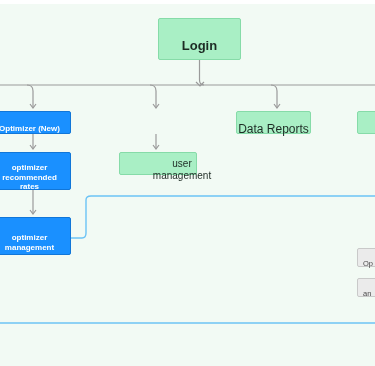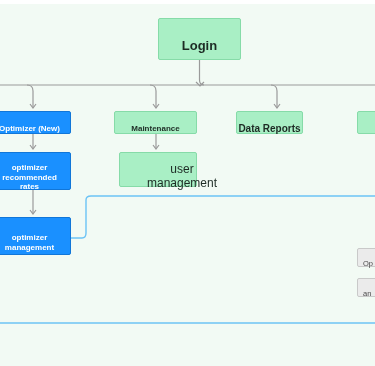--- a/index.html
+++ b/index.html
@@ -58,30 +58,30 @@
   }
   #node-optimizer-new{
     left:-12px;top:111px;width:83px;height:23px;
     font-size:8px;
   }
   #node-maintenance{
     left:114px;top:111px;width:83px;height:23px;
     font-size:8px;font-weight:bold;
   }
   #node-data-reports{
-    left:236px;top:111px;width:67px;height:23px;
-    font-size:10px;font-weight:bold;
+    left:236px;top:111px;width:75px;height:23px;
+    font-size:12px;font-weight:normal;
   }
   #node-fourth{
     left:357px;top:111px;width:83px;height:23px;
     font-size:8px;font-weight:bold;
   }
   #node-user-management{
-    left:119px;top:152px;width:78px;height:35px;
-    font-size:12px;
+    left:119px;top:152px;width:78px;height:23px;
+    font-size:10px;
     padding-left:48px;
   }
   #node-overview-rates{
     left:-12px;top:152px;width:83px;height:38px;
     font-size:8px;
   }
   #node-optimizer-comparison{
     left:-12px;top:217px;width:83px;height:38px;
     font-size:8px;
   }
@@ -139,23 +139,20 @@
   </svg>
 
   <div class="node green" id="node-login">
     <span class="label">Login</span>
   </div>
 
   <div class="node blue" id="node-optimizer-new">
     <span class="label">Optimizer (New)</span>
   </div>
 
-  <div class="node green" id="node-maintenance">
-    <span class="label">Maintenance</span>
-  </div>
 
   <div class="node green" id="node-data-reports">
     <span class="label">Data Reports</span>
   </div>
 
   <div class="node green" id="node-fourth">
     <span class="label"></span>
   </div>
 
   <div class="node green" id="node-user-management">

